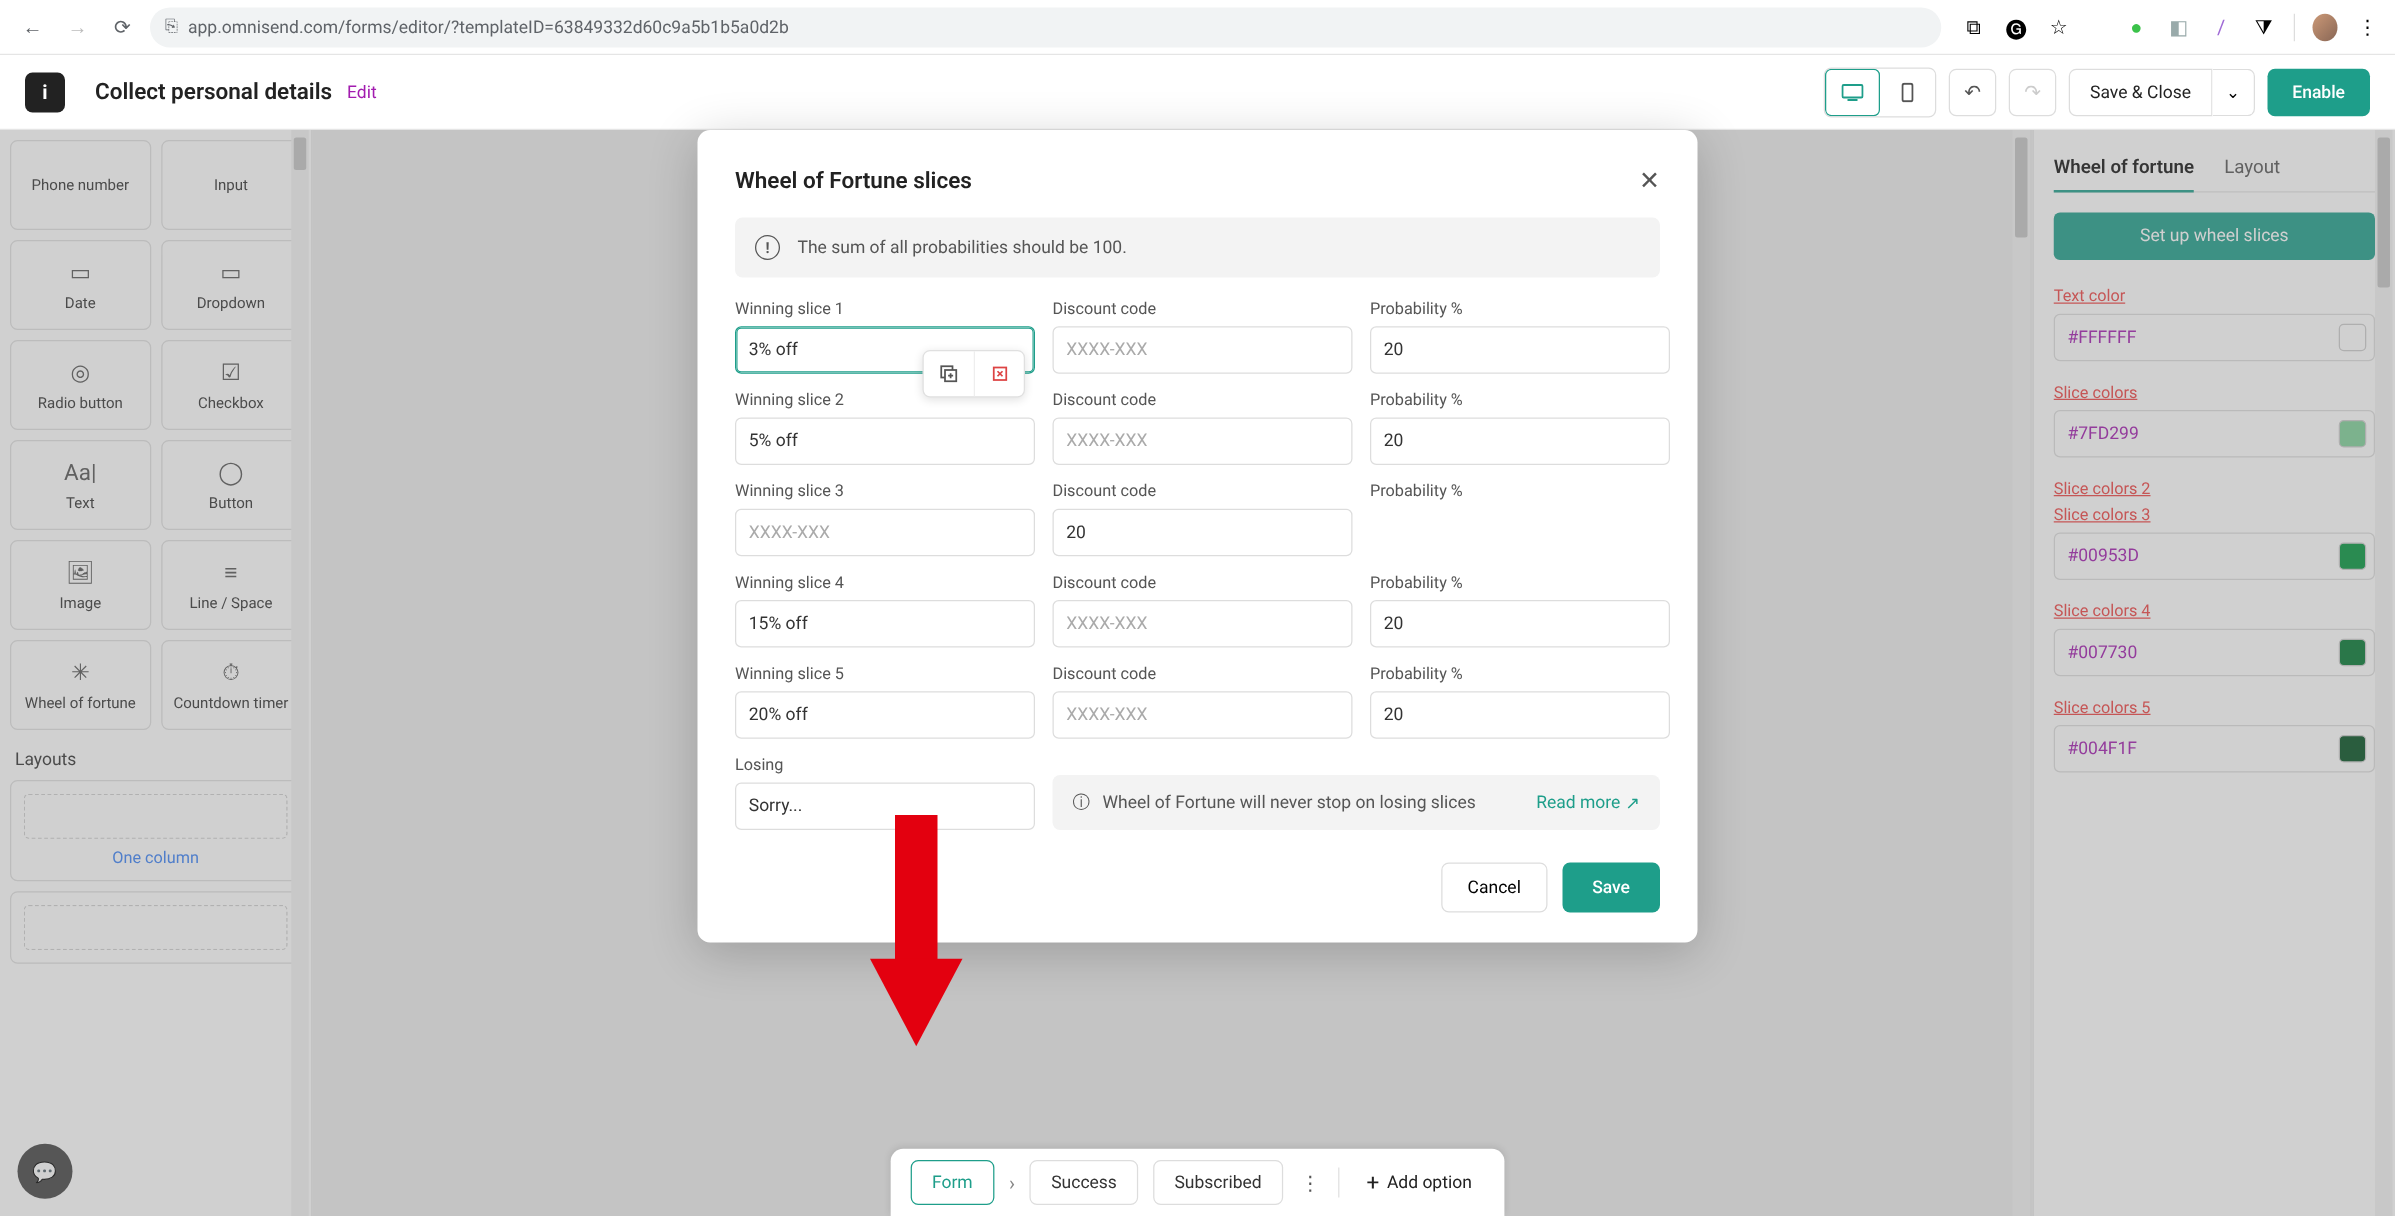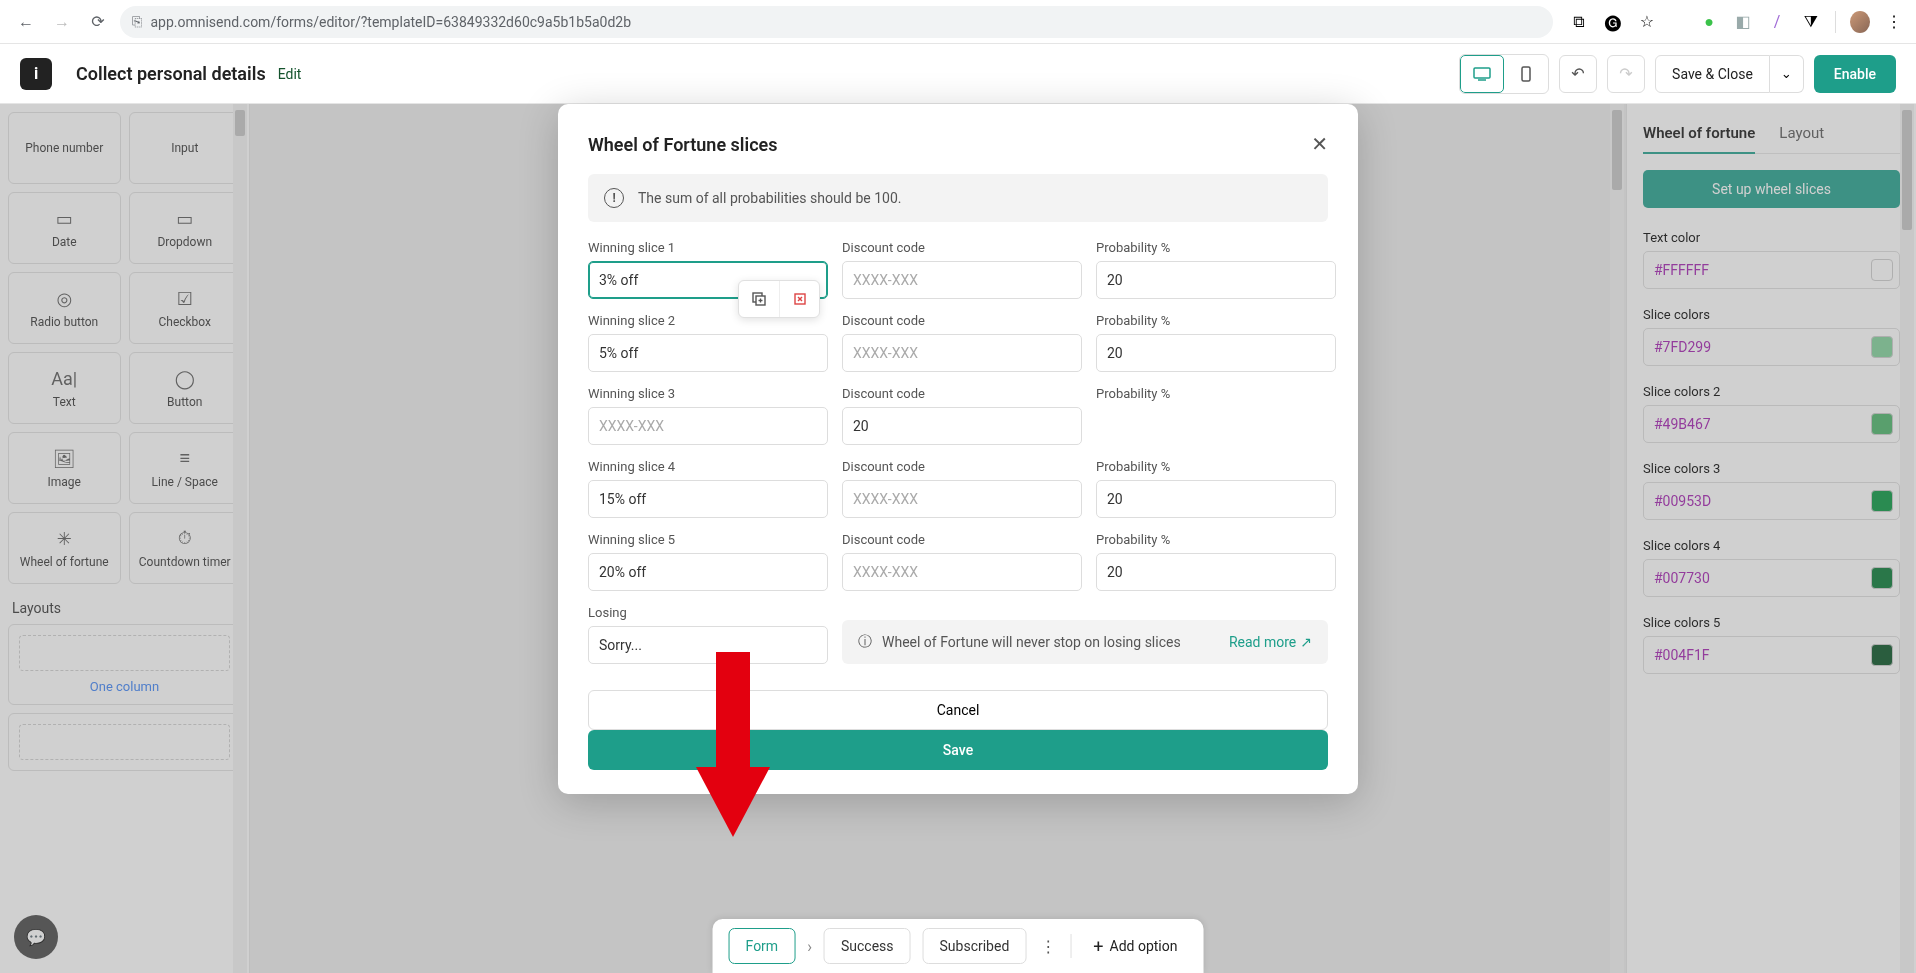--- a/index.html
+++ b/index.html
@@ -11,21 +11,21 @@
 .nav-btn.disabled { color: #bdbdbd; }
 .url-bar { flex: 1; height: 32px; background: #f1f3f4; border-radius: 16px; display: flex; align-items: center; padding: 0 12px; gap: 8px; color: #5f6368; font-size: 14px; }
 .url-icon { font-size: 13px; }
 .ext-group { display: flex; align-items: center; gap: 14px; margin-left: 8px; }
 .ext-icon { width: 20px; height: 20px; display:flex; align-items:center; justify-content:center; }
 
 
 .app-bar { height: 60px; background: #fff; display: flex; align-items: center; padding: 0 20px; border-bottom: 1px solid #e5e5e5; }
 .app-logo { width: 32px; height: 32px; background: #222; border-radius: 6px; display:flex; align-items:center; justify-content:center; color:#fff; font-weight:bold; margin-right: 24px; }
 .page-title { font-size: 18px; font-weight: 600; color: #222; margin-right: 12px; }
-.edit-link { color: #14532d; font-size: 14px; cursor:pointer; }
+.edit-link { color: #a21caf; font-size: 14px; cursor:pointer; }
 .app-bar-right { margin-left: auto; display: flex; align-items: center; gap: 10px; }
 .device-group { display:flex; border:1px solid #ddd; border-radius:6px; overflow:hidden; }
 .device-btn { width:44px; height:38px; display:flex; align-items:center; justify-content:center; color:#555; }
 .device-btn.active { border:1.5px solid #1e9e8a; border-radius:5px; color:#1e9e8a; }
 .hist-btn { width:38px; height:38px; border:1px solid #ddd; border-radius:6px; display:flex; align-items:center; justify-content:center; color:#555; }
 .save-close { height:38px; border:1px solid #ddd; border-radius:6px 0 0 6px; padding:0 16px; background:#fff; font-size:14px; color:#222; }
 .save-close-caret { height:38px; width:34px; border:1px solid #ddd; border-left:none; border-radius:0 6px 6px 0; background:#fff; display:flex; align-items:center; justify-content:center; }
 .enable-btn { height:38px; padding:0 20px; background:#1e9e8a; color:#fff; border:none; border-radius:6px; font-size:14px; font-weight:500; }
 
 
@@ -58,21 +58,21 @@
 .step-more { width:20px; display:flex; justify-content:center; color:#555; }
 .step-div { width:1px; height:24px; background:#e0e0e0; }
 .add-option { display:flex; align-items:center; gap:6px; font-size:14px; color:#222; padding:0 10px; }
 
 
 .right-panel { width:290px; background:#fff; border-left:1px solid #e5e5e5; padding:14px 16px; overflow:auto; position:relative; }
 .right-tabs { display:flex; gap:24px; border-bottom:1px solid #e5e5e5; margin-bottom:16px; }
 .rtab { padding:6px 0 10px; font-size:15px; color:#555; cursor:pointer; }
 .rtab.active { color:#111; font-weight:600; border-bottom:2px solid #1e9e8a; margin-bottom:-1px; }
 .setup-btn { width:100%; height:38px; background:#1e9e8a; color:#fff; border:none; border-radius:5px; font-size:14px; margin-bottom:22px; }
-.prop-label { font-size:13px; color:#000000; margin-bottom:6px; }
+.prop-label { font-size:13px; color:#ef4444; margin-bottom:6px;text-decoration:underline; }
 .color-row { display:flex; align-items:center; border:1px solid #ddd; border-radius:5px; height:38px; padding:0 6px 0 10px; margin-bottom:18px; }
 .color-value { flex:1; font-size:14px; color:#a21caf; }
 .swatch { width:22px; height:22px; border-radius:4px; border:1px solid #ccc; }
 .right-scroll { position:absolute; right:2px; top:0; bottom:0; width:14px; background:#f3f3f3; }
 .right-scroll-thumb { position:absolute; top:6px; width:10px; left:2px; height:120px; background:#c5c5c5; border-radius:2px; }
 
 
 .modal { position:absolute; z-index:30; background:#fff; border-radius:10px; width:800px; left:50%; top:0; transform:translateX(-50%); padding:28px 30px 24px; box-shadow:0 8px 40px rgba(0,0,0,0.2); }
 .modal-head { display:flex; align-items:center; margin-bottom:18px; }
 .modal-title { font-size:18px; font-weight:600; color:#222; }
@@ -81,21 +81,21 @@
 .info-icon { width:20px; height:20px; border:1.5px solid #555; border-radius:50%; display:flex; align-items:center; justify-content:center; font-size:12px; font-weight:bold; }
 .slice-row { display:grid; grid-template-columns: 240px 240px 240px; gap:14px; margin-bottom:6px; }
 .slice-row.inputs { margin-bottom:14px; }
 .field-label { font-size:13px; color:#555; }
 .field-input { height:38px; border:1px solid #ddd; border-radius:5px; padding:0 10px; font-size:14px; color:#333; width:100%; }
 .field-input.active { border-color:#1e9e8a; box-shadow:inset 0 0 0 1px #1e9e8a; }
 .field-input::placeholder { color:#aaa; }
 .losing-block { display:grid; grid-template-columns:240px 1fr; gap:14px; align-items:end; margin-top:4px; }
 .losing-note { background:#f3f3f3; border-radius:6px; padding:12px 16px; display:flex; align-items:center; font-size:14px; color:#555; height:44px; gap:10px; }
 .losing-note .rm { color:#1e9e8a; margin-left:auto; display:flex; align-items:center; gap:4px; cursor:pointer; }
-.modal-actions { display:flex; justify-content:flex-end; margin-top:26px;flex-direction:column; }
+.modal-actions { display:flex; justify-content:flex-end; gap:12px; margin-top:26px; }
 .btn-cancel { height:40px; padding:0 20px; border:1px solid #ddd; background:#fff; border-radius:6px; font-size:14px; }
 .btn-save { height:40px; padding:0 24px; background:#1e9e8a; color:#fff; border:none; border-radius:6px; font-size:14px; font-weight:500; }
 
 
 .float-actions { position:absolute; display:flex; background:#fff; border:1px solid #e0e0e0; border-radius:6px; box-shadow:0 2px 8px rgba(0,0,0,0.12); }
 .fa-btn { width:40px; height:36px; display:flex; align-items:center; justify-content:center; }
 .fa-btn + .fa-btn { border-left:1px solid #eee; }
 
 
 .red-arrow { position:absolute; z-index:40; left:688px; top:548px; pointer-events:none;}
@@ -240,24 +240,20 @@
       <span class="swatch" style="background:#FFFFFF"></span>
     </div>
 
     <div class="prop-label">Slice colors</div>
     <div class="color-row">
       <span class="color-value">#7FD299</span>
       <span class="swatch" style="background:#7FD299"></span>
     </div>
 
     <div class="prop-label">Slice colors 2</div>
-    <div class="color-row">
-      <span class="color-value">#49B467</span>
-      <span class="swatch" style="background:#49B467"></span>
-    </div>
 
     <div class="prop-label">Slice colors 3</div>
     <div class="color-row">
       <span class="color-value">#00953D</span>
       <span class="swatch" style="background:#00953D"></span>
     </div>
 
     <div class="prop-label">Slice colors 4</div>
     <div class="color-row">
       <span class="color-value">#007730</span>

